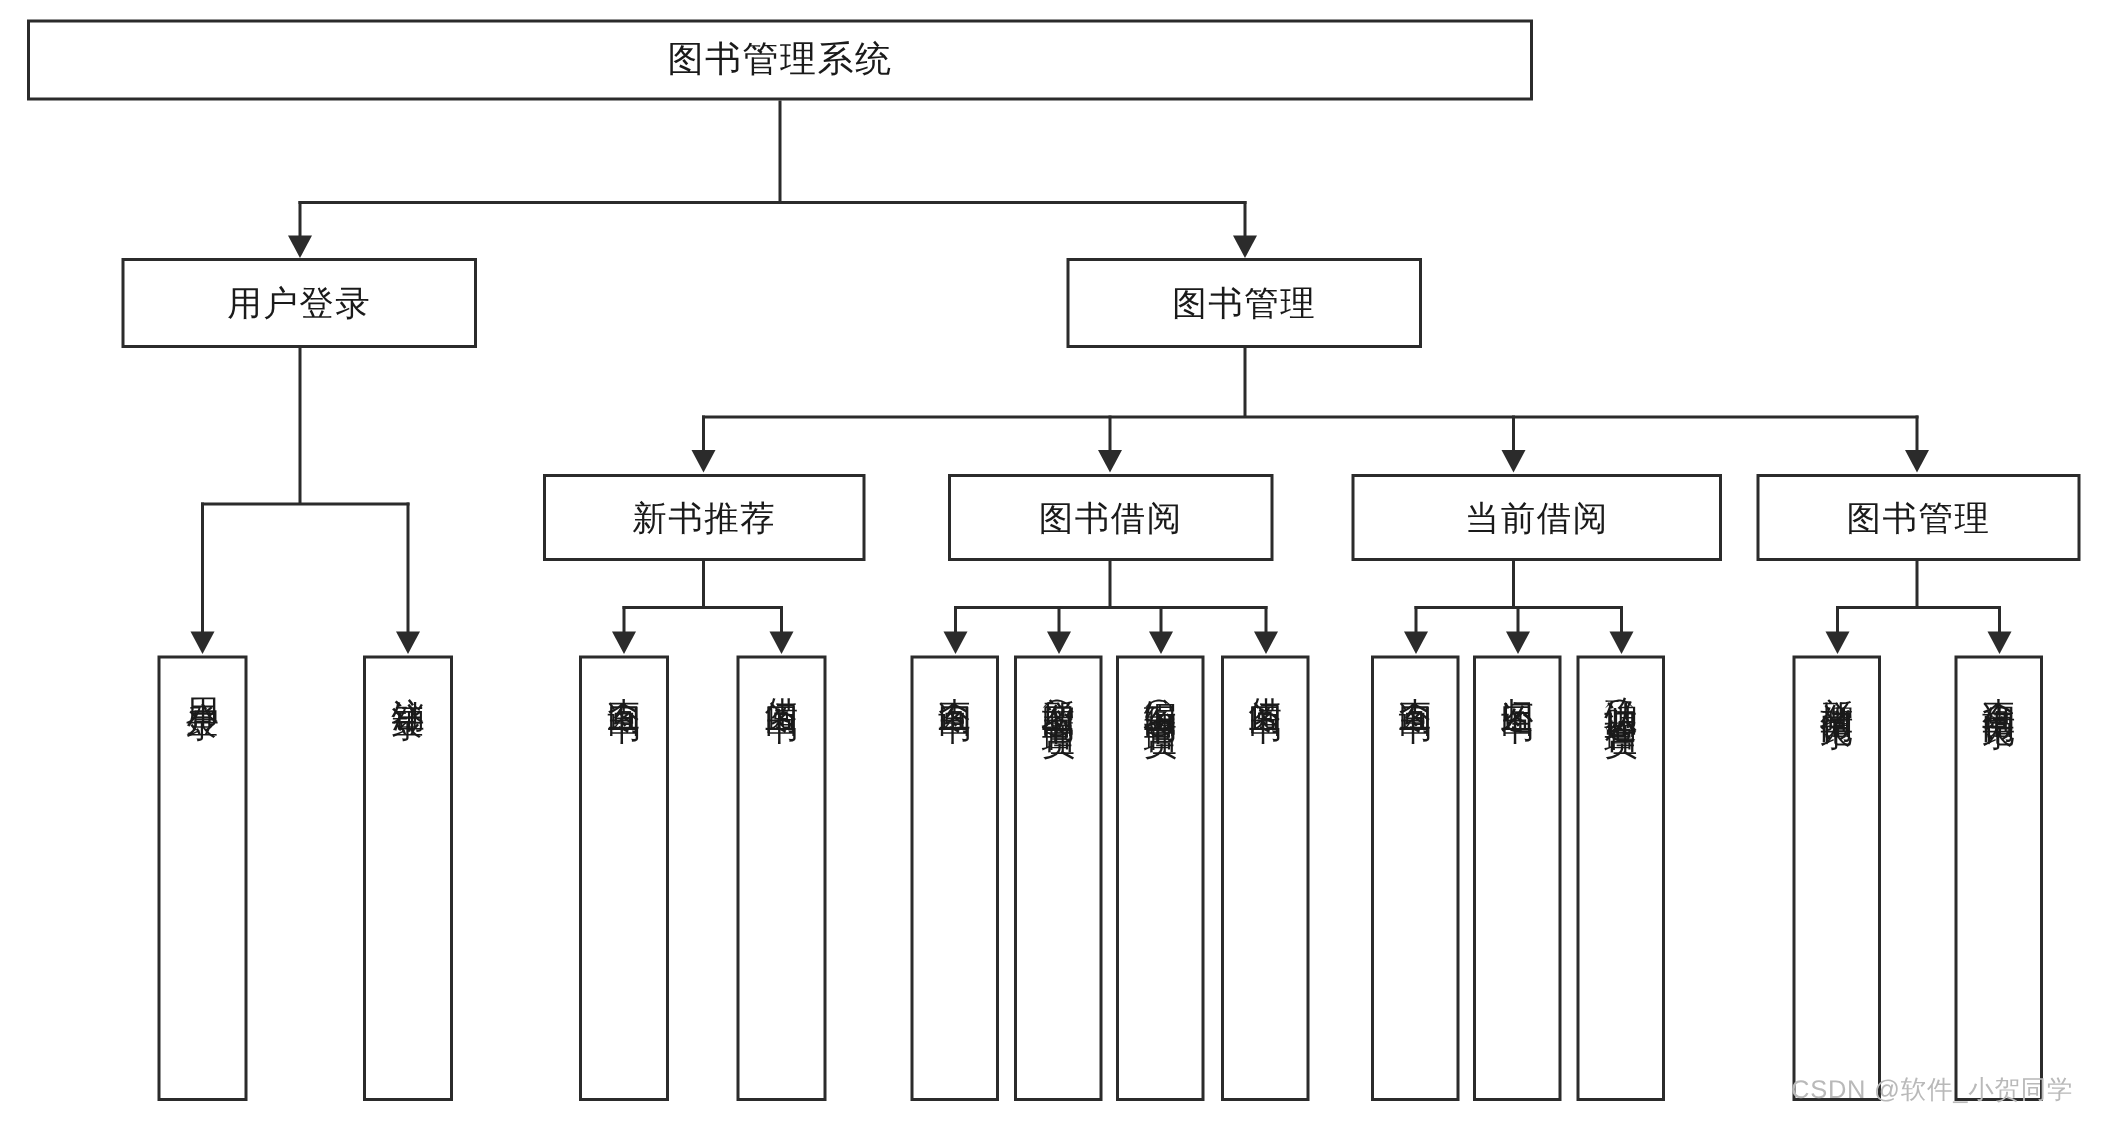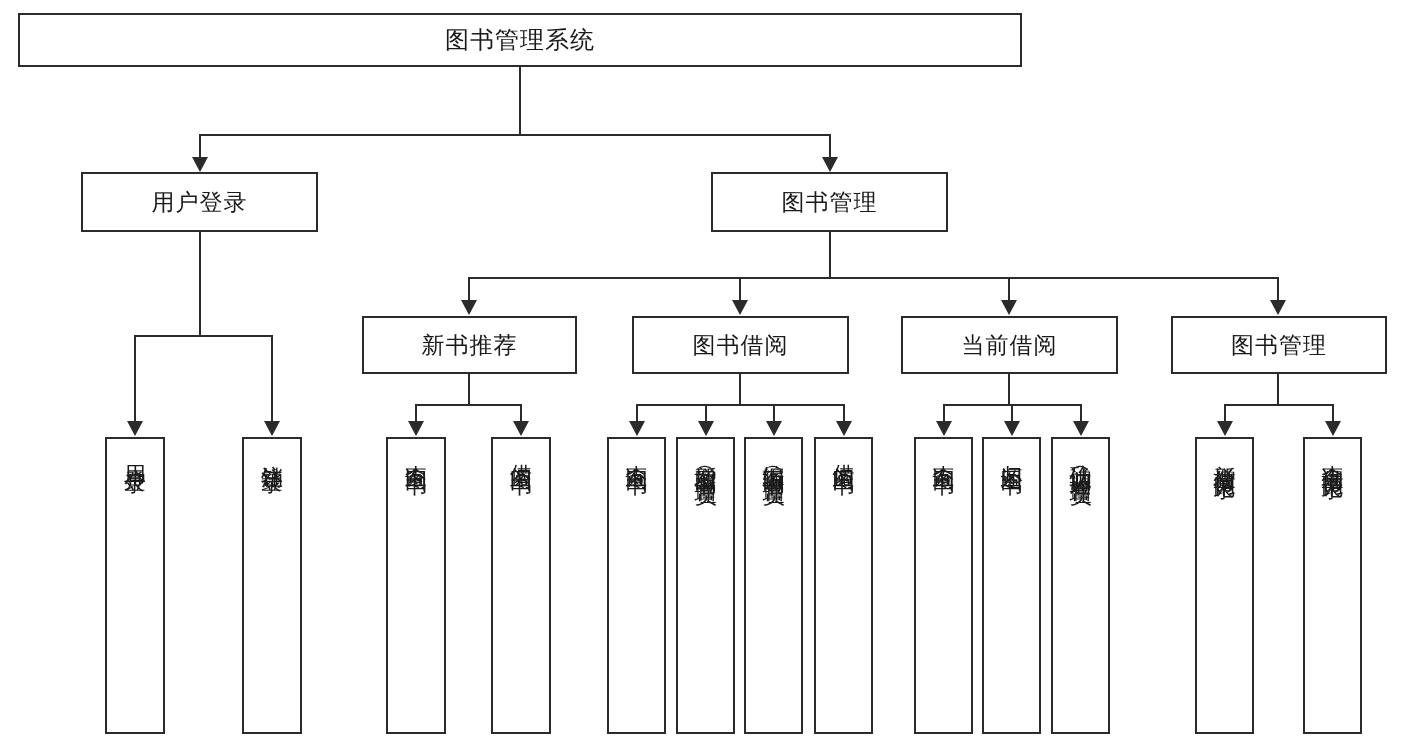--- a/index.html
+++ b/index.html
@@ -124,21 +124,21 @@
   <div class="arrow" style="left:1270px; top:300px;"></div>
 
   <div class="node horiz" style="left:632px; top:316px; width:217px; height:58px;">
     <span class="node-label">图书借阅</span>
   </div>
 
   <div class="node horiz" style="left:362px; top:316px; width:215px; height:58px;">
     <span class="node-label">新书推荐</span>
   </div>
 
-  <div class="node horiz" style="left:901px; top:316px; width:217px; height:58px;">
+  <div class="node horiz" style="left:901px; top:316px; width:247px; height:58px;">
     <span class="node-label">当前借阅</span>
   </div>
 
   <div class="node horiz" style="left:1171px; top:316px; width:216px; height:58px;">
     <span class="node-label">图书管理</span>
   </div>
 
   <div class="vline" style="left:468px; top:374px; height:31px;"></div>
   <div class="hline" style="left:415px; top:404px; width:107px;"></div>
   <div class="vline" style="left:415px; top:404px; height:18px;"></div>
@@ -210,14 +210,15 @@
     <span class="node-label">确认归还（管理员）</span>
   </div>
 
   <div class="node vert" style="left:1195px; top:437px; width:59px; height:297px;">
     <span class="node-label">新增借阅记录</span>
   </div>
   <div class="node vert" style="left:1303px; top:437px; width:59px; height:297px;">
     <span class="node-label">查询借阅记录</span>
   </div>
 
+  <div class="watermark" style="left:1194px; top:715px;">CSDN @软件_小贺同学</div>
 
 </div>
 
 </body></html>

